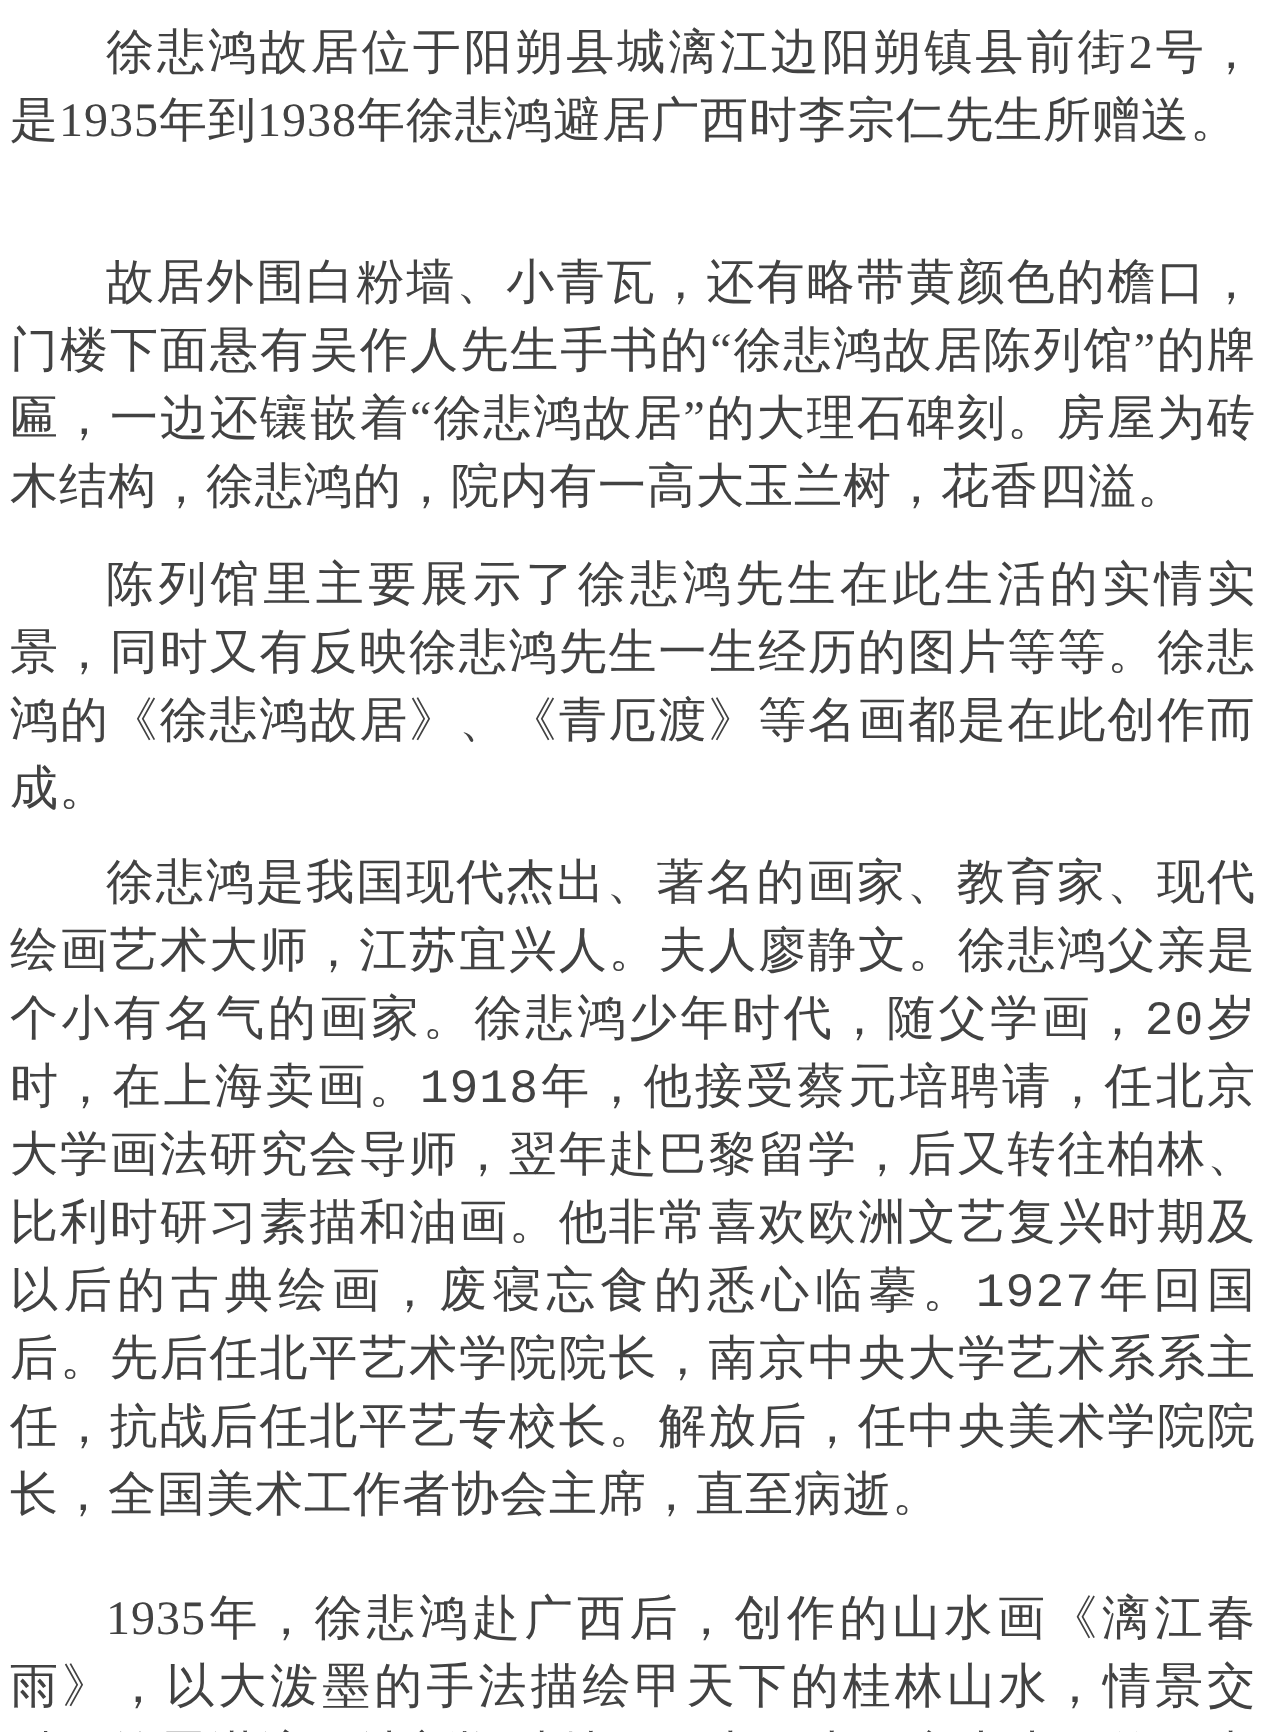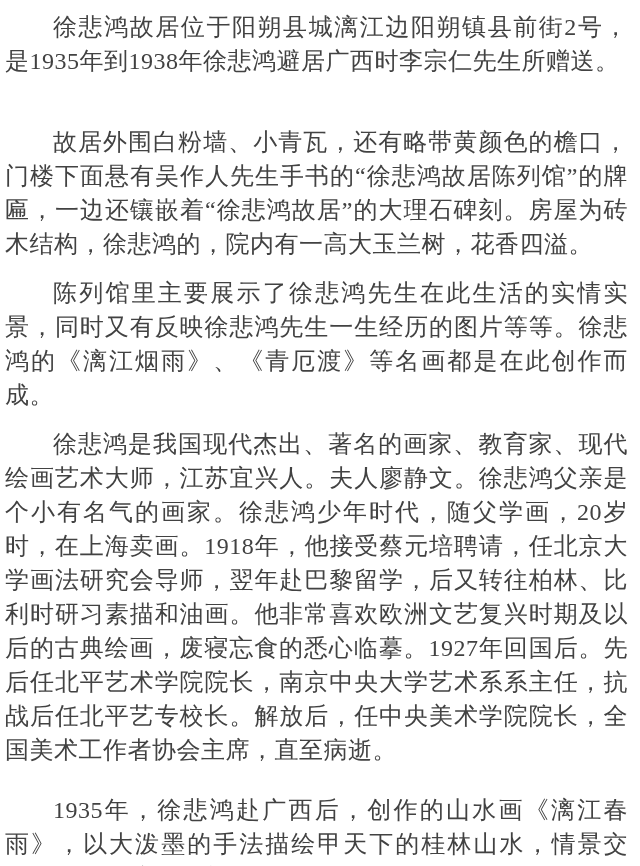--- a/index.html
+++ b/index.html
@@ -29,27 +29,28 @@
   .para {
     margin: 0 0 15px 0;
     text-indent: 2em;
     word-break: break-all;
   }
   .para.gap-xl {
     margin-bottom: 47px;
   }
   .para.gap-l {
     margin-bottom: 26px;
+    font-family: Liberation Mono, monospace;
   }
   .para:last-child {
     margin-bottom: 0;
   }
 </style>
 </head>
 <body>
 
 <div class="page">
   <p class="para gap-xl">徐悲鸿故居位于阳朔县城漓江边阳朔镇县前街2号，是1935年到1938年徐悲鸿避居广西时李宗仁先生所赠送。</p>
   <p class="para">故居外围白粉墙、小青瓦，还有略带黄颜色的檐口，门楼下面悬有吴作人先生手书的“徐悲鸿故居陈列馆”的牌匾，一边还镶嵌着“徐悲鸿故居”的大理石碑刻。房屋为砖木结构，徐悲鸿的，院内有一高大玉兰树，花香四溢。</p>
-  <p class="para">陈列馆里主要展示了徐悲鸿先生在此生活的实情实景，同时又有反映徐悲鸿先生一生经历的图片等等。徐悲鸿的《漓江烟雨》、《青厄渡》等名画都是在此创作而成。</p>
+  <p class="para">陈列馆里主要展示了徐悲鸿先生在此生活的实情实景，同时又有反映徐悲鸿先生一生经历的图片等等。徐悲鸿的《徐悲鸿故居》、《青厄渡》等名画都是在此创作而成。</p>
   <p class="para gap-l">徐悲鸿是我国现代杰出、著名的画家、教育家、现代绘画艺术大师，江苏宜兴人。夫人廖静文。徐悲鸿父亲是个小有名气的画家。徐悲鸿少年时代，随父学画，20岁时，在上海卖画。1918年，他接受蔡元培聘请，任北京大学画法研究会导师，翌年赴巴黎留学，后又转往柏林、比利时研习素描和油画。他非常喜欢欧洲文艺复兴时期及以后的古典绘画，废寝忘食的悉心临摹。1927年回国后。先后任北平艺术学院院长，南京中央大学艺术系系主任，抗战后任北平艺专校长。解放后，任中央美术学院院长，全国美术工作者协会主席，直至病逝。</p>
   <p class="para">1935年，徐悲鸿赴广西后，创作的山水画《漓江春雨》，以大泼墨的手法描绘甲天下的桂林山水，情景交融，笔墨淋漓，法新颖独特，是中国大写意山水画的代表之作。</p>
 </div>
 
 </body></html>

